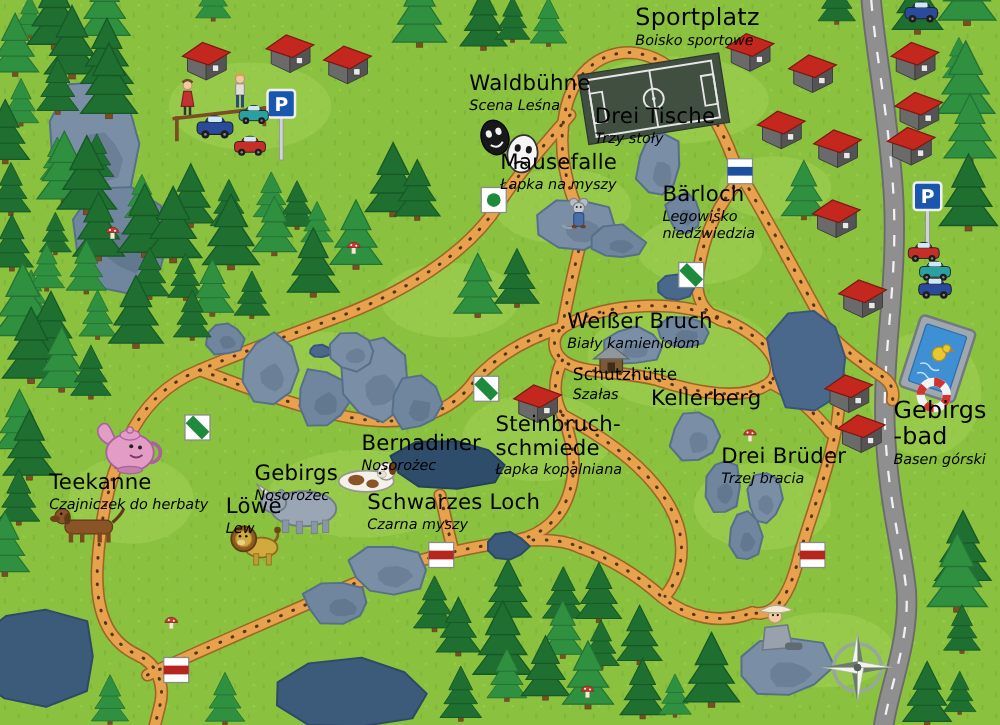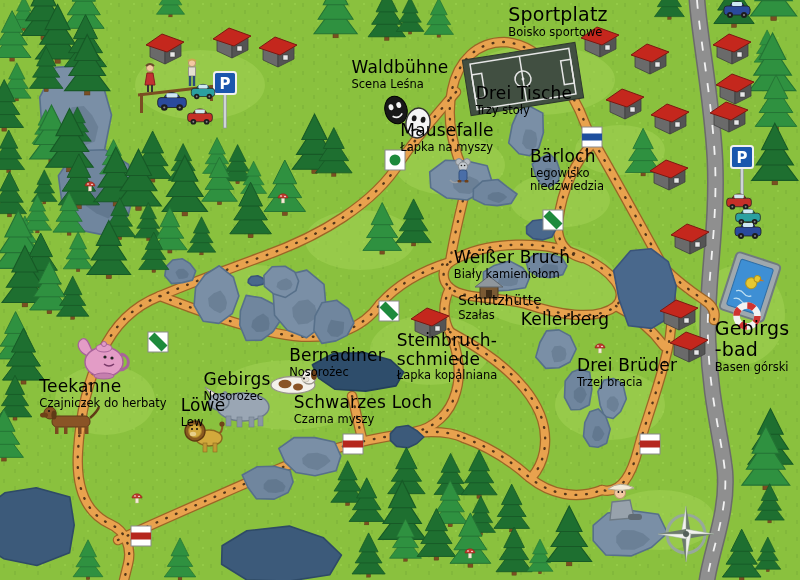--- a/index.html
+++ b/index.html
@@ -6,21 +6,21 @@
   .map{position:relative;width:800px;height:580px;overflow:hidden;
        font-family:"DejaVu Sans",sans-serif;background:#8ac13e}
   .map svg{position:absolute;left:0;top:0;display:block}
   .trailpath{fill:none;stroke:#e8a24e;stroke-width:8;stroke-linecap:round;stroke-linejoin:round}
   #roadpath{fill:none;stroke:#8f8f8f;stroke-width:14;stroke-linecap:round}
   .labels{position:absolute;left:0;top:0;width:800px;height:580px;pointer-events:none}
   .poi{position:absolute;transform:translateX(-50%);text-align:left;color:#000000;white-space:pre-line}
   .nm{font-size:17px;line-height:1.1;letter-spacing:.2px}
   .nm.lg{font-size:19px}
   .nm.sm{font-size:13.5px}
-  .sub{font-size:11.5px;line-height:1.12;margin-top:1px}
+  .sub{font-size:11.5px;font-style:italic;line-height:1.12;margin-top:1px}
 </style>
 </head>
 <body>
 
 <div class="map">
 <svg width="800" height="580" viewBox="0 0 800 580">
   <defs>
     <pattern id="grass" width="23" height="17" patternUnits="userSpaceOnUse">
       <rect width="23" height="17" fill="#8ac13e"></rect>
       <path d="M4,3 v4 M15,10 v4" stroke="#7cb238" stroke-width="1.2"></path>
@@ -1099,21 +1099,21 @@
           <rect x="-1.5" y="-4" width="3" height="5" fill="#f5ead8" stroke="#c9b99a" stroke-width="0.4"></rect>
           <path d="M-5,-4 A5,4.2 0 0 1 5,-4 Z" fill="#c23b2e" stroke="#8a251c" stroke-width="0.6"></path>
           <circle cx="-2" cy="-6" r="0.8" fill="#fff"></circle>
           <circle cx="2" cy="-5.5" r="0.8" fill="#fff"></circle>
         </g>
       </g>
 </svg>
 
 <div class="labels">
   <div class="poi" style="left:558px;top:4px"><div class="nm lg">Sportplatz</div><div class="sub">Boisko sportowe</div></div>
-  <div class="poi" style="left:400px;top:58px"><div class="nm">Waldbühne</div><div class="sub">Scena Leśna</div></div>
+  <div class="poi" style="left:424px;top:58px"><div class="nm">Waldbühne</div><div class="sub">Scena Leśna</div></div>
   <div class="poi" style="left:447px;top:121px"><div class="nm">Mausefalle</div><div class="sub">Łapka na myszy</div></div>
   <div class="poi" style="left:524px;top:84px"><div class="nm">Drei Tische</div><div class="sub">Trzy stoły</div></div>
   <div class="poi" style="left:567px;top:147px"><div class="nm">Bärloch</div><div class="sub">Legowisko
 niedźwiedzia</div></div>
   <div class="poi" style="left:512px;top:248px"><div class="nm">Weißer Bruch</div><div class="sub">Biały kamieniołom</div></div>
   <div class="poi" style="left:500px;top:293px"><div class="nm sm">Schutzhütte</div><div class="sub">Szałas</div></div>
   <div class="poi" style="left:565px;top:310px"><div class="nm">Kellerberg</div><div class="sub"></div></div>
   <div class="poi" style="left:447px;top:331px"><div class="nm">Steinbruch-
 schmiede</div><div class="sub">Łapka kopalniana</div></div>
   <div class="poi" style="left:627px;top:356px"><div class="nm">Drei Brüder</div><div class="sub">Trzej bracia</div></div>

